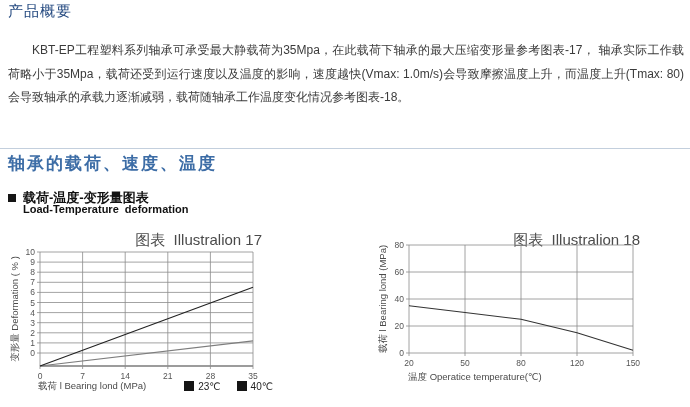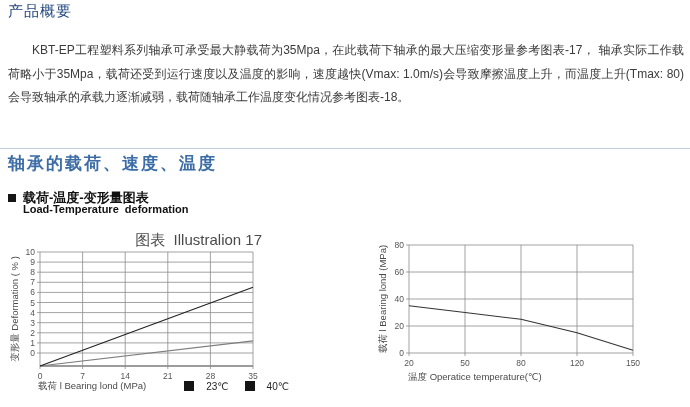--- a/index.html
+++ b/index.html
@@ -27,21 +27,21 @@
   #chart-left .caption{width:254px;}
   #chart-right .caption{width:262px;}
   #chart-left svg{position:absolute;top:58px;left:0;}
   #chart-right svg{position:absolute;top:52px;left:0;}
   svg text{font-family:"Liberation Sans","DejaVu Sans",sans-serif;font-size:8.5px;fill:#555;}
   svg text.axis-label{font-size:9.5px;fill:#4a4a4a;}
   .footer{position:absolute;white-space:nowrap;font-size:9.5px;color:#4a4a4a;}
   #chart-left .footer{top:192px;left:30px;}
   #chart-right .footer{top:183px;left:30px;}
   .legend{display:inline-flex;margin-left:38px;gap:16px;vertical-align:middle;}
-  .legend-item{display:inline-flex;align-items:center;gap:12px;font-size:10px;color:#222;}
+  .legend-item{display:inline-flex;align-items:center;gap:4px;font-size:10px;color:#222;}
   .swatch{display:inline-block;width:10px;height:10px;background:#151515;}
 </style>
 </head>
 <body>
 
 <div class="abs" id="h1">产品概要</div>
 
 <p class="abs" id="para">KBT-EP工程塑料系列轴承可承受最大静载荷为35Mpa，在此载荷下轴承的最大压缩变形量参考图表-17， 轴承实际工作载荷略小于35Mpa，载荷还受到运行速度以及温度的影响，速度越快(Vmax: 1.0m/s)会导致摩擦温度上升，而温度上升(Tmax: 80)会导致轴承的承载力逐渐减弱，载荷随轴承工作温度变化情况参考图表-18。</p>
 
 <div class="abs" id="rule"></div>
@@ -102,20 +102,21 @@
         </span>
         <span class="legend-item">
           <span class="swatch"></span>
           <span>40℃</span>
         </span>
       </span>
   </div>
 </div>
 
 <div class="chart-block" id="chart-right">
+  <div class="caption">图表  Illustralion 18</div>
   <svg width="300" height="132" viewBox="0 0 300 132">
       <line x1="28" y1="113" x2="255" y2="113" stroke="#8c8c8c" stroke-width="0.8"></line>
       <text x="26" y="116" text-anchor="end">0</text>
       <line x1="28" y1="86" x2="255" y2="86" stroke="#8c8c8c" stroke-width="0.8"></line>
       <text x="26" y="89" text-anchor="end">20</text>
       <line x1="28" y1="59" x2="255" y2="59" stroke="#8c8c8c" stroke-width="0.8"></line>
       <text x="26" y="62" text-anchor="end">40</text>
       <line x1="28" y1="32" x2="255" y2="32" stroke="#8c8c8c" stroke-width="0.8"></line>
       <text x="26" y="35" text-anchor="end">60</text>
       <line x1="28" y1="5" x2="255" y2="5" stroke="#8c8c8c" stroke-width="0.8"></line>

